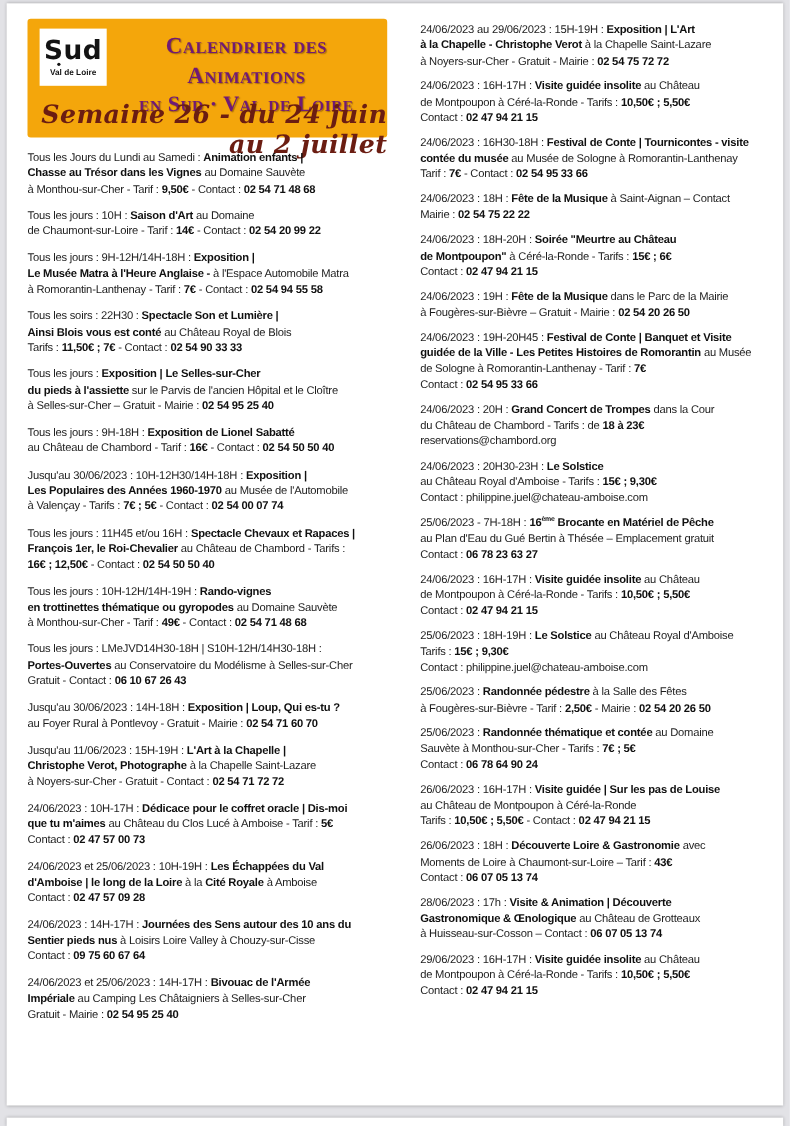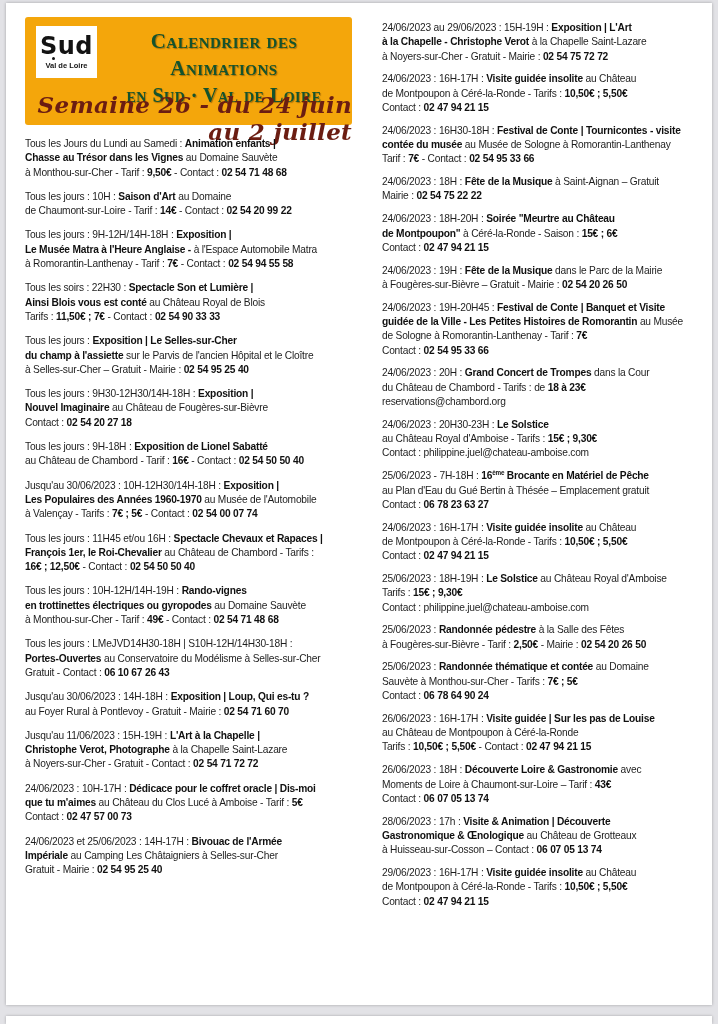--- a/index.html
+++ b/index.html
@@ -58,50 +58,51 @@
 <body>
 
 <div class="page">
 
   <div class="banner" style="background: rgb(244, 166, 11);">
     <div class="logo">
       <div class="logo-brand">Sud</div>
       <div class="logo-dot"></div>
       <div class="logo-region">Val de Loire</div>
     </div>
-    <div class="titles" style="color: #14532d;">
+    <div class="titles" style="color: #701a75;">
       <div class="title1">Calendrier des Animations</div>
       <div class="title2">en Sud · Val de Loire</div>
     </div>
     <div class="subtitle" style="color: rgb(107, 29, 18);">Semaine 26 - du 24 juin au 2 juillet</div>
   </div>
 
   <div class="col col-left">
       <p class="event"><span>Tous les Jours du Lundi au Samedi : </span><span class="b">Animation enfants |</span><br><span class="b">Chasse au Trésor dans les Vignes</span><span> au Domaine Sauvète</span><br><span>à Monthou-sur-Cher - Tarif : </span><span class="b">9,50€</span><span> - Contact : </span><span class="b">02 54 71 48 68</span></p>
       <p class="event"><span>Tous les jours : 10H : </span><span class="b">Saison d'Art</span><span> au Domaine</span><br><span>de Chaumont-sur-Loire - Tarif : </span><span class="b">14€</span><span> - Contact : </span><span class="b">02 54 20 99 22</span></p>
       <p class="event"><span>Tous les jours : 9H-12H/14H-18H : </span><span class="b">Exposition |</span><br><span class="b">Le Musée Matra à l'Heure Anglaise - </span><span>à l'Espace Automobile Matra</span><br><span>à Romorantin-Lanthenay - Tarif : </span><span class="b">7€</span><span> - Contact : </span><span class="b">02 54 94 55 58</span></p>
       <p class="event"><span>Tous les soirs : 22H30 : </span><span class="b">Spectacle Son et Lumière |</span><br><span class="b">Ainsi Blois vous est conté</span><span> au Château Royal de Blois</span><br><span>Tarifs : </span><span class="b">11,50€ ; 7€</span><span> - Contact : </span><span class="b">02 54 90 33 33</span></p>
-      <p class="event"><span>Tous les jours : </span><span class="b">Exposition | Le Selles-sur-Cher</span><br><span class="b">du champ à l'assiette</span><span> sur le Parvis de l'ancien Hôpital et le Cloître</span><br><span>à Selles-sur-Cher – Gratuit - Mairie : </span><span class="b">02 54 95 25 40</span></p>
-      <p class="event"><span>Tous les jours : 9H30-12H30/14H-18H : </span><span class="b">Exposition |</span><br><span class="b">Nouvel Imaginaire</span><span> au Château de Fougères-sur-Bièvre</span><br><span>Contact : </span><span class="b">02 54 20 27 18</span></p>
+      <p class="event"><span>Tous les jours : </span><span class="b">Exposition | Le Selles-sur-Cher</span><br><span class="b">du pieds à l'assiette</span><span> sur le Parvis de l'ancien Hôpital et le Cloître</span><br><span>à Selles-sur-Cher – Gratuit - Mairie : </span><span class="b">02 54 95 25 40</span></p>
       <p class="event"><span>Tous les jours : 9H-18H : </span><span class="b">Exposition de Lionel Sabatté</span><br><span>au Château de Chambord - Tarif : </span><span class="b">16€</span><span> - Contact : </span><span class="b">02 54 50 50 40</span></p>
       <p class="event"><span>Jusqu'au 30/06/2023 : 10H-12H30/14H-18H : </span><span class="b">Exposition |</span><br><span class="b">Les Populaires des Années 1960-1970</span><span> au Musée de l'Automobile</span><br><span>à Valençay - Tarifs : </span><span class="b">7€ ; 5€</span><span> - Contact : </span><span class="b">02 54 00 07 74</span></p>
       <p class="event"><span>Tous les jours : 11H45 et/ou 16H : </span><span class="b">Spectacle Chevaux et Rapaces |</span><br><span class="b">François 1er, le Roi-Chevalier</span><span> au Château de Chambord - Tarifs :</span><br><span class="b">16€ ; 12,50€</span><span> - Contact : </span><span class="b">02 54 50 50 40</span></p>
-      <p class="event"><span>Tous les jours : 10H-12H/14H-19H : </span><span class="b">Rando-vignes</span><br><span class="b">en trottinettes électriques ou gyropodes</span><span> au Domaine Sauvète</span><br><span>à Monthou-sur-Cher - Tarif : </span><span class="b">49€</span><span> - Contact : </span><span class="b">02 54 71 48 68</span></p>
+      <p class="event"><span>Tous les jours : 10H-12H/14H-19H : </span><span class="b">Rando-vignes</span><br><span class="b">en trottinettes thématique ou gyropodes</span><span> au Domaine Sauvète</span><br><span>à Monthou-sur-Cher - Tarif : </span><span class="b">49€</span><span> - Contact : </span><span class="b">02 54 71 48 68</span></p>
       <p class="event"><span>Tous les jours : LMeJVD14H30-18H | S10H-12H/14H30-18H :</span><br><span class="b">Portes-Ouvertes</span><span> au Conservatoire du Modélisme à Selles-sur-Cher</span><br><span>Gratuit - Contact : </span><span class="b">06 10 67 26 43</span></p>
       <p class="event"><span>Jusqu'au 30/06/2023 : 14H-18H : </span><span class="b">Exposition | Loup, Qui es-tu ?</span><br><span>au Foyer Rural à Pontlevoy - Gratuit - Mairie : </span><span class="b">02 54 71 60 70</span></p>
       <p class="event"><span>Jusqu'au 11/06/2023 : 15H-19H : </span><span class="b">L'Art à la Chapelle |</span><br><span class="b">Christophe Verot, Photographe</span><span> à la Chapelle Saint-Lazare</span><br><span>à Noyers-sur-Cher - Gratuit - Contact : </span><span class="b">02 54 71 72 72</span></p>
       <p class="event"><span>24/06/2023 : 10H-17H : </span><span class="b">Dédicace pour le coffret oracle | Dis-moi</span><br><span class="b">que tu m'aimes</span><span> au Château du Clos Lucé à Amboise - Tarif : </span><span class="b">5€</span><br><span>Contact : </span><span class="b">02 47 57 00 73</span></p>
+      <p class="event"><span>24/06/2023 et 25/06/2023 : 10H-19H : </span><span class="b">Les Échappées du Val</span><br><span class="b">d'Amboise | le long de la Loire</span><span> à la </span><span class="b">Cité Royale</span><span> à Amboise</span><br><span>Contact : </span><span class="b">02 47 57 09 28</span></p>
+      <p class="event"><span>24/06/2023 : 14H-17H : </span><span class="b">Journées des Sens autour des 10 ans du</span><br><span class="b">Sentier pieds nus</span><span> à Loisirs Loire Valley à Chouzy-sur-Cisse</span><br><span>Contact : </span><span class="b">09 75 60 67 64</span></p>
       <p class="event"><span>24/06/2023 et 25/06/2023 : 14H-17H : </span><span class="b">Bivouac de l'Armée</span><br><span class="b">Impériale</span><span> au Camping Les Châtaigniers à Selles-sur-Cher</span><br><span>Gratuit - Mairie : </span><span class="b">02 54 95 25 40</span></p>
     </div>
   <div class="col col-right">
       <p class="event"><span>24/06/2023 au 29/06/2023 : 15H-19H : </span><span class="b">Exposition | L'Art</span><br><span class="b">à la Chapelle - Christophe Verot</span><span> à la Chapelle Saint-Lazare</span><br><span>à Noyers-sur-Cher - Gratuit - Mairie : </span><span class="b">02 54 75 72 72</span></p>
       <p class="event"><span>24/06/2023 : 16H-17H : </span><span class="b">Visite guidée insolite</span><span> au Château</span><br><span>de Montpoupon à Céré-la-Ronde - Tarifs : </span><span class="b">10,50€ ; 5,50€</span><br><span>Contact : </span><span class="b">02 47 94 21 15</span></p>
       <p class="event"><span>24/06/2023 : 16H30-18H : </span><span class="b">Festival de Conte | Tournicontes - visite</span><br><span class="b">contée du musée</span><span> au Musée de Sologne à Romorantin-Lanthenay</span><br><span>Tarif : </span><span class="b">7€</span><span> - Contact : </span><span class="b">02 54 95 33 66</span></p>
-      <p class="event"><span>24/06/2023 : 18H : </span><span class="b">Fête de la Musique</span><span> à Saint-Aignan – Gratuit</span><br><span>Mairie : </span><span class="b">02 54 75 22 22</span></p>
-      <p class="event"><span>24/06/2023 : 18H-20H : </span><span class="b">Soirée "Meurtre au Château</span><br><span class="b">de Montpoupon"</span><span> à Céré-la-Ronde - Saison : </span><span class="b">15€ ; 6€</span><br><span>Contact : </span><span class="b">02 47 94 21 15</span></p>
+      <p class="event"><span>24/06/2023 : 18H : </span><span class="b">Fête de la Musique</span><span> à Saint-Aignan – Contact</span><br><span>Mairie : </span><span class="b">02 54 75 22 22</span></p>
+      <p class="event"><span>24/06/2023 : 18H-20H : </span><span class="b">Soirée "Meurtre au Château</span><br><span class="b">de Montpoupon"</span><span> à Céré-la-Ronde - Tarifs : </span><span class="b">15€ ; 6€</span><br><span>Contact : </span><span class="b">02 47 94 21 15</span></p>
       <p class="event"><span>24/06/2023 : 19H : </span><span class="b">Fête de la Musique</span><span> dans le Parc de la Mairie</span><br><span>à Fougères-sur-Bièvre – Gratuit - Mairie : </span><span class="b">02 54 20 26 50</span></p>
       <p class="event"><span>24/06/2023 : 19H-20H45 : </span><span class="b">Festival de Conte | Banquet et Visite</span><br><span class="b">guidée de la Ville - Les Petites Histoires de Romorantin</span><span> au Musée</span><br><span>de Sologne à Romorantin-Lanthenay - Tarif : </span><span class="b">7€</span><br><span>Contact : </span><span class="b">02 54 95 33 66</span></p>
       <p class="event"><span>24/06/2023 : 20H : </span><span class="b">Grand Concert de Trompes</span><span> dans la Cour</span><br><span>du Château de Chambord - Tarifs : de </span><span class="b">18 à 23€</span><br><span>reservations@chambord.org</span></p>
       <p class="event"><span>24/06/2023 : 20H30-23H : </span><span class="b">Le Solstice</span><br><span>au Château Royal d'Amboise - Tarifs : </span><span class="b">15€ ; 9,30€</span><br><span>Contact : philippine.juel@chateau-amboise.com</span></p>
       <p class="event"><span>25/06/2023 - 7H-18H : </span><span class="b">16</span><sup class="b">ème</sup><span class="b"> Brocante en Matériel de Pêche</span><br><span>au Plan d'Eau du Gué Bertin à Thésée – Emplacement gratuit</span><br><span>Contact : </span><span class="b">06 78 23 63 27</span></p>
       <p class="event"><span>24/06/2023 : 16H-17H : </span><span class="b">Visite guidée insolite</span><span> au Château</span><br><span>de Montpoupon à Céré-la-Ronde - Tarifs : </span><span class="b">10,50€ ; 5,50€</span><br><span>Contact : </span><span class="b">02 47 94 21 15</span></p>
       <p class="event"><span>25/06/2023 : 18H-19H : </span><span class="b">Le Solstice</span><span> au Château Royal d'Amboise</span><br><span>Tarifs : </span><span class="b">15€ ; 9,30€</span><br><span>Contact : philippine.juel@chateau-amboise.com</span></p>
       <p class="event"><span>25/06/2023 : </span><span class="b">Randonnée pédestre</span><span> à la Salle des Fêtes</span><br><span>à Fougères-sur-Bièvre - Tarif : </span><span class="b">2,50€</span><span> - Mairie : </span><span class="b">02 54 20 26 50</span></p>
       <p class="event"><span>25/06/2023 : </span><span class="b">Randonnée thématique et contée</span><span> au Domaine</span><br><span>Sauvète à Monthou-sur-Cher - Tarifs : </span><span class="b">7€ ; 5€</span><br><span>Contact : </span><span class="b">06 78 64 90 24</span></p>
       <p class="event"><span>26/06/2023 : 16H-17H : </span><span class="b">Visite guidée | Sur les pas de Louise</span><br><span>au Château de Montpoupon à Céré-la-Ronde</span><br><span>Tarifs : </span><span class="b">10,50€ ; 5,50€</span><span> - Contact : </span><span class="b">02 47 94 21 15</span></p>

